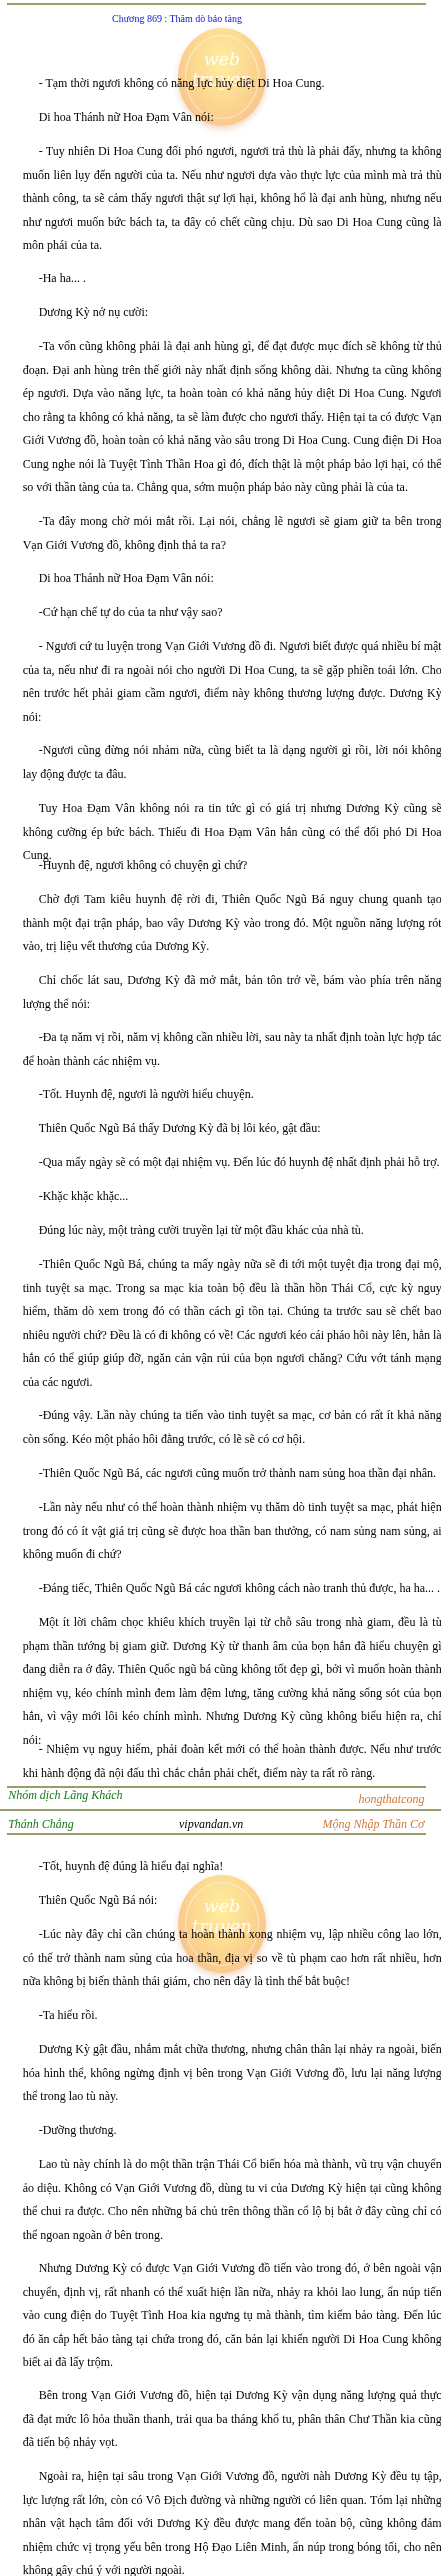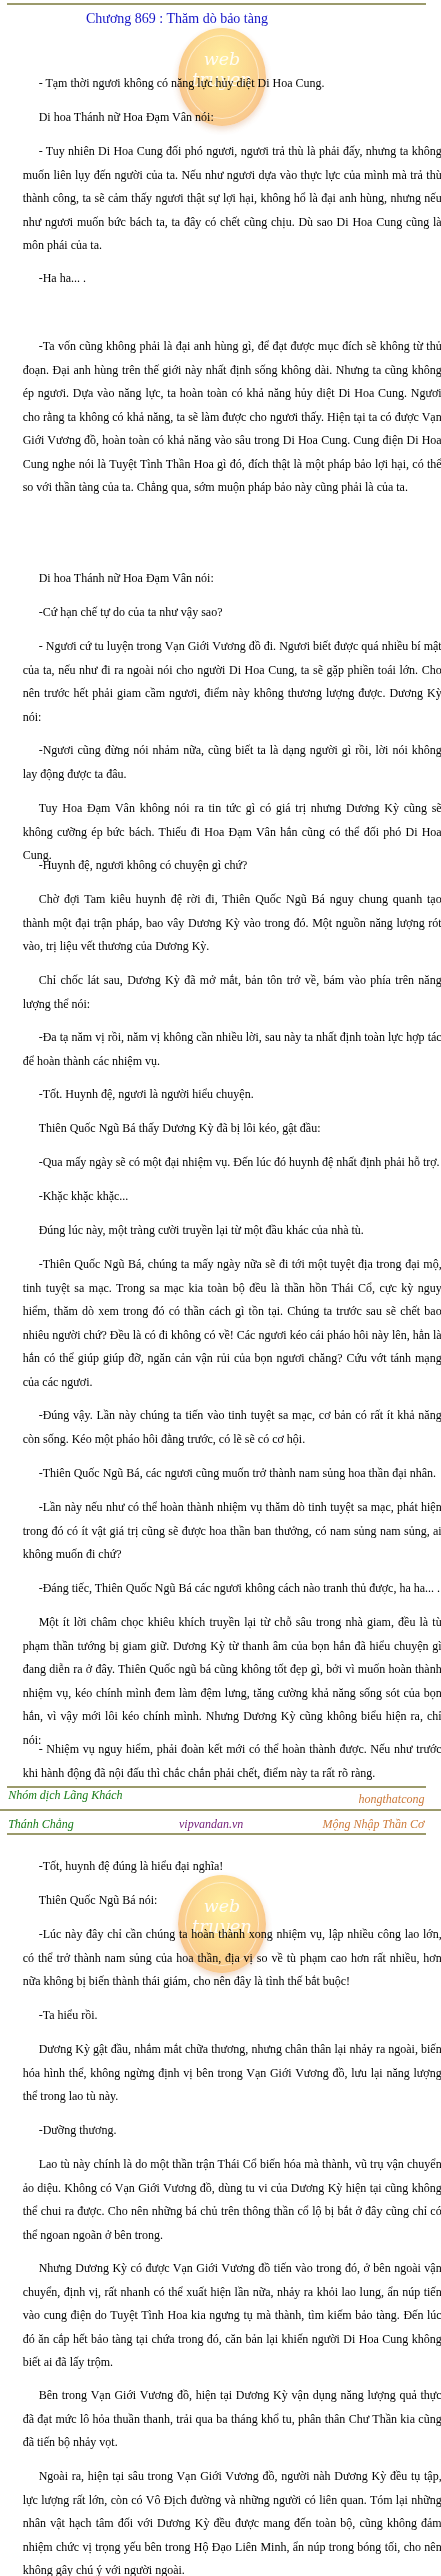--- a/index.html
+++ b/index.html
@@ -1,27 +1,27 @@
 <!DOCTYPE html>
 <html style="font-size:8.2px"><head>
 <meta charset="utf-8">
 <style>
   html, body { margin: 0; padding: 0; background: #ffffff; }
   body { width: 441px; position: relative; font-family: "Liberation Serif", "DejaVu Serif", serif; color: #000; overflow-x: hidden; }
   .page { position: relative; width: 441px; }
   .rule-top { position: absolute; left: 6.7px; width: 419px; top: 3.1px; height: 1.5px; background: #9b9a6b; }
-  .title { position: absolute; top: 10.3px; left: 0; width: 354px; text-align: center; color: #1414c8; font-size: 14px; line-height: 18.5px; }
+  .title { position: absolute; top: 10.3px; left: 0; width: 354px; text-align: center; color: #1414c8; font-size: 10px; line-height: 18.5px; }
   .para { position: absolute; left: 6.7px; width: 419px; font-size: 12px; line-height: 23.5px; text-align: justify; margin: 16px; }
   .indent { text-indent: 16px; }
   .footer { position: absolute; left: 0; width: 441px; height: 93px; }
   .footer .bar { position: absolute; background: #9b9a6b; height: 1.5px; }
   .footer .txt { position: absolute; font-style: italic; font-size: 12px; line-height: 15.5px; }
   .green { color: #167a16; }
   .orange { color: #cc7a3a; }
-  .gray { color: #701a75; }
+  .gray { color: #000000; }
   .watermark { position: absolute; width: 88px; height: 98px; left: 178px; border-radius: 50%;
     background: radial-gradient(ellipse at 50% 35%, rgba(255,232,120,0.85) 0%, rgba(250,190,90,0.8) 55%, rgba(235,140,80,0.75) 100%);
     box-shadow: 0 3.1px 6.2px rgba(200,120,60,0.35); opacity: 0.85; }
   .watermark .inner { position: absolute; left: 7.2px; top: 7.2px; right: 7.2px; bottom: 7.2px; border-radius: 50%; border: 1px solid rgba(255,255,255,0.5); }
   .watermark .w1, .watermark .w2 { position: absolute; width: 100%; text-align: center; color: rgba(255,255,255,0.9); font-style: italic; font-family: "DejaVu Serif", serif; }
   .watermark .w1 { top: 20.6px; font-size: 17.5px; }
   .watermark .w2 { top: 41px; font-size: 18px; }
 </style>
 </head>
 <body>
@@ -39,21 +39,23 @@
   <div class="watermark" style="top:1875px;">
     <div class="inner"></div>
     <div class="w1">web</div>
     <div class="w2">truyen</div>
   </div>
 
   <p class="para indent" style="top:56px;">- Tạm thời ngươi không có năng lực hủy diệt Di Hoa Cung.</p>
   <p class="para indent" style="top: 90px;">Di hoa Thánh nữ Hoa Đạm Vân nói:</p>
   <p class="para indent" style="top: 124px;">- Tuy nhiên Di Hoa Cung đối phó ngươi, ngươi trả thù là phải đấy, nhưng ta không muốn liên lụy đến người của ta. Nếu như ngươi dựa vào thực lực của mình mà trả thù thành công, ta sẽ cảm thấy ngươi thật sự lợi hại, không hổ là đại anh hùng, nhưng nếu như ngươi muốn bức bách ta, ta đây có chết cũng chịu. Dù sao Di Hoa Cung cũng là môn phái của ta.</p>
   <p class="para indent" style="top: 251px;">-Ha ha... .</p>
+  <p class="para indent" style="top: 285px;">Dương Kỳ nở nụ cười:</p>
   <p class="para indent" style="top: 319px;">-Ta vốn cũng không phải là đại anh hùng gì, để đạt được mục đích sẽ không từ thủ đoạn. Đại anh hùng trên thế giới này nhất định sống không dài. Nhưng ta cũng không ép ngươi. Dựa vào năng lực, ta hoàn toàn có khả năng hủy diệt Di Hoa Cung. Ngươi cho rằng ta không có khả năng, ta sẽ làm được cho ngươi thấy. Hiện tại ta có được Vạn Giới Vương đồ, hoàn toàn có khả năng vào sâu trong Di Hoa Cung. Cung điện Di Hoa Cung nghe nói là Tuyệt Tình Thần Hoa gì đó, đích thật là một pháp bảo lợi hại, có thể so với thần tàng của ta. Chẳng qua, sớm muộn pháp bảo này cũng phải là của ta.</p>
+  <p class="para indent" style="top: 494px;">-Ta đây mong chờ mỏi mắt rồi. Lại nói, chẳng lẽ ngươi sẽ giam giữ ta bên trong Vạn Giới Vương đồ, không định thả ta ra?</p>
   <p class="para indent" style="top: 551px;">Di hoa Thánh nữ Hoa Đạm Vân nói:</p>
   <p class="para indent" style="top: 585px;">-Cứ hạn chế tự do của ta như vậy sao?</p>
   <p class="para indent" style="top: 619px;">- Ngươi cứ tu luyện trong Vạn Giới Vương đồ đi. Ngươi biết được quá nhiều bí mật của ta, nếu như đi ra ngoài nói cho người Di Hoa Cung, ta sẽ gặp phiền toái lớn. Cho nên trước hết phải giam cầm ngươi, điểm này không thương lượng được. Dương Kỳ nói:</p>
   <p class="para indent" style="top: 723px;">-Ngươi cũng đừng nói nhảm nữa, cũng biết ta là dạng người gì rồi, lời nói không lay động được ta đâu.</p>
   <p class="para indent" style="top: 781px;">Tuy Hoa Đạm Vân không nói ra tin tức gì có giá trị nhưng Dương Kỳ cũng sẽ không cưỡng ép bức bách. Thiếu đi Hoa Đạm Vân hắn cũng có thể đối phó Di Hoa Cung.</p>
   <p class="para indent" style="top: 838px;">-Huynh đệ, ngươi không có chuyện gì chứ?</p>
   <p class="para indent" style="top: 872px;">Chờ đợi Tam kiêu huynh đệ rời đi, Thiên Quốc Ngũ Bá nguy chung quanh tạo thành một đại trận pháp, bao vây Dương Kỳ vào trong đó. Một nguồn năng lượng rót vào, trị liệu vết thương của Dương Kỳ.</p>
   <p class="para indent" style="top: 953px;">Chỉ chốc lát sau, Dương Kỳ đã mở mắt, bản tôn trở về, bám vào phía trên năng lượng thể nói:</p>
   <p class="para indent" style="top: 1010px;">-Đa tạ năm vị rồi, năm vị không cần nhiều lời, sau này ta nhất định toàn lực hợp tác để hoàn thành các nhiệm vụ.</p>
   <p class="para indent" style="top: 1067px;">-Tốt. Huynh đệ, ngươi là người hiểu chuyện.</p>

